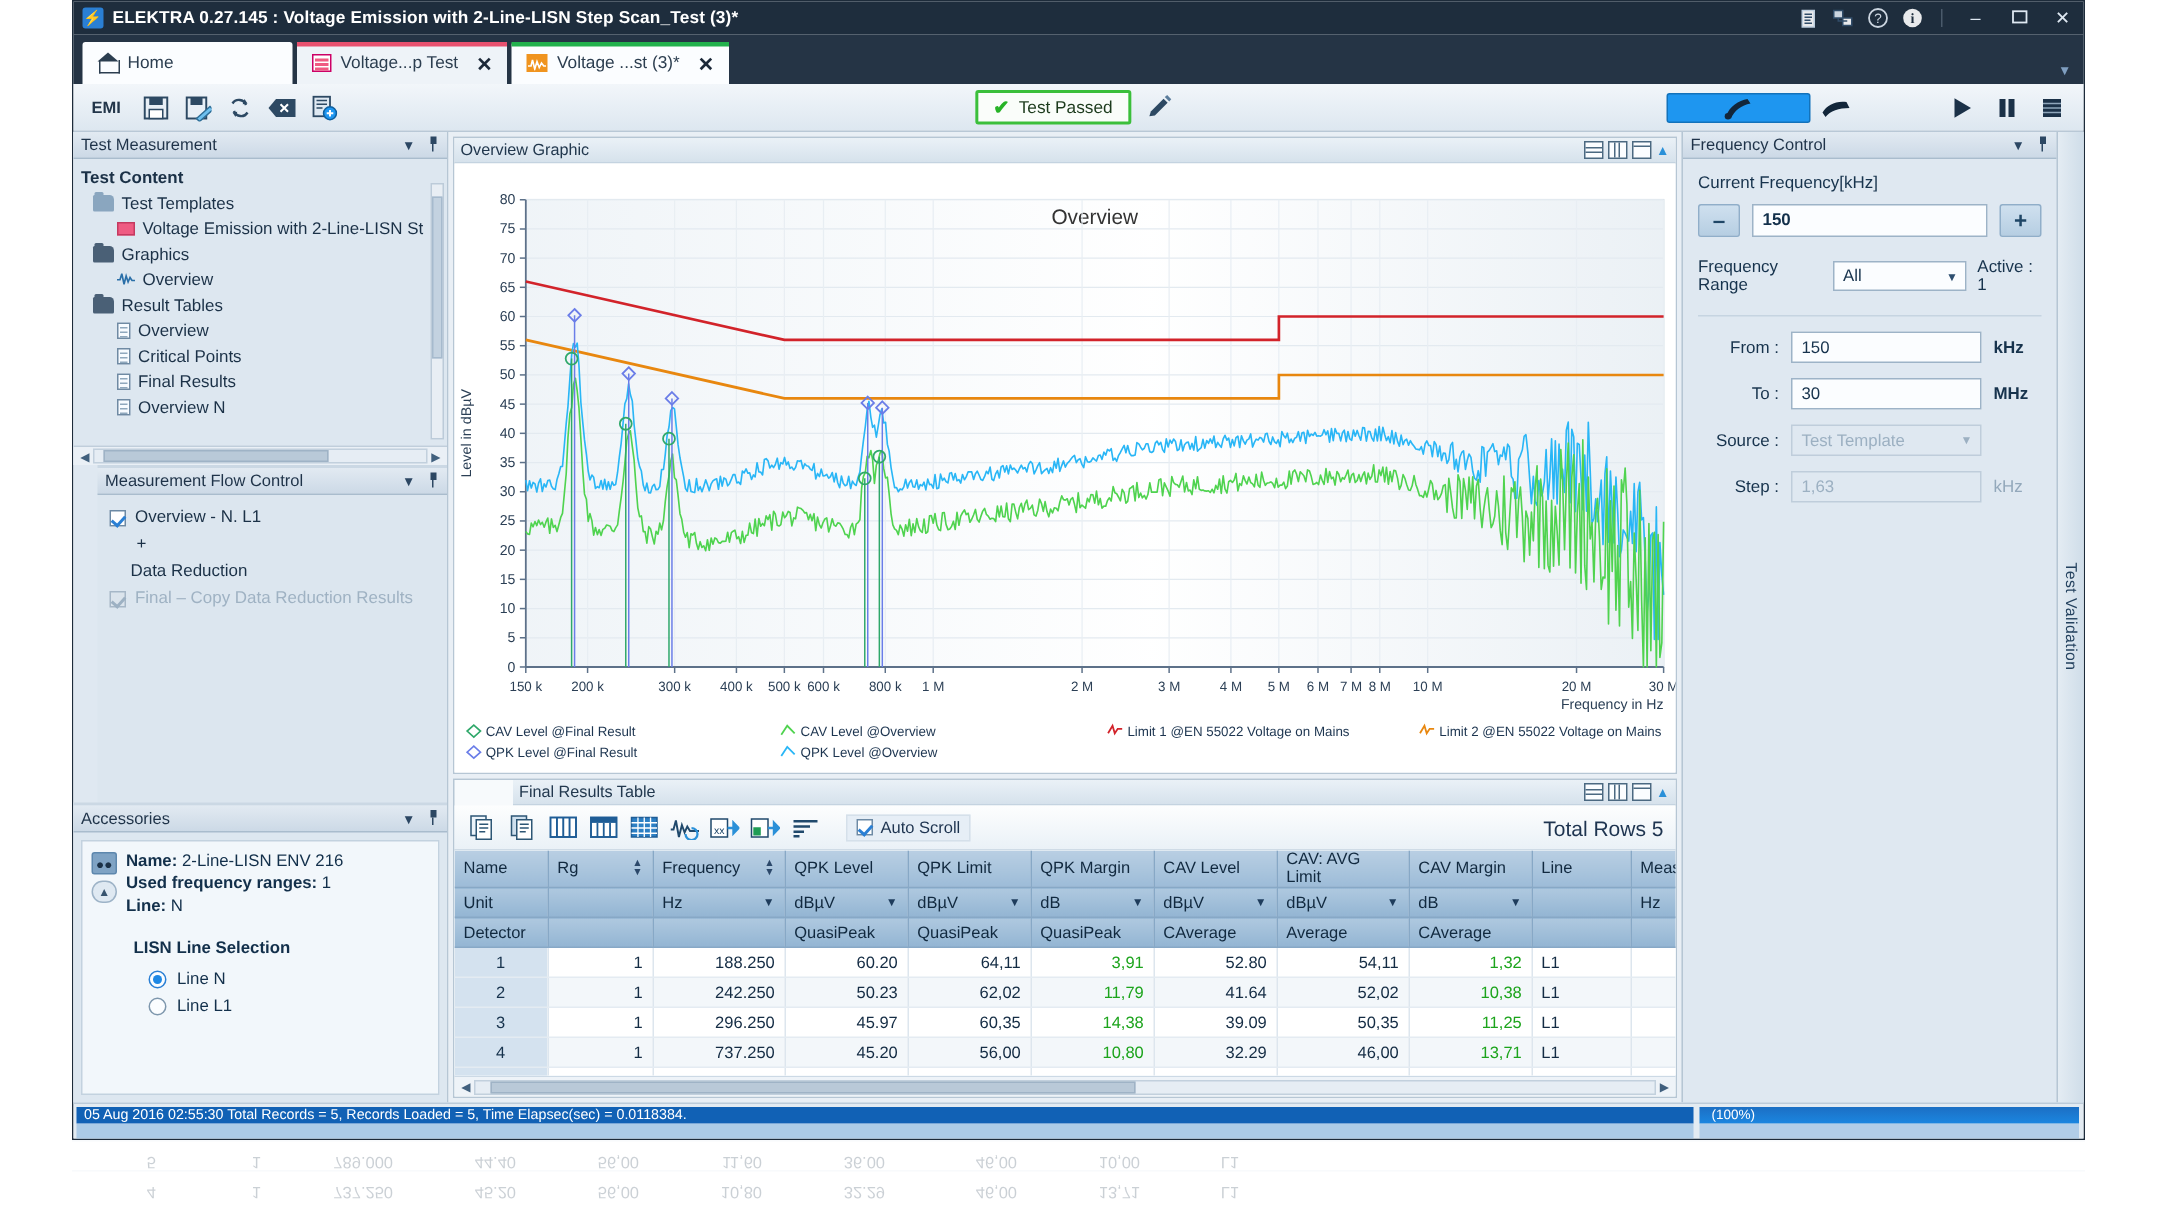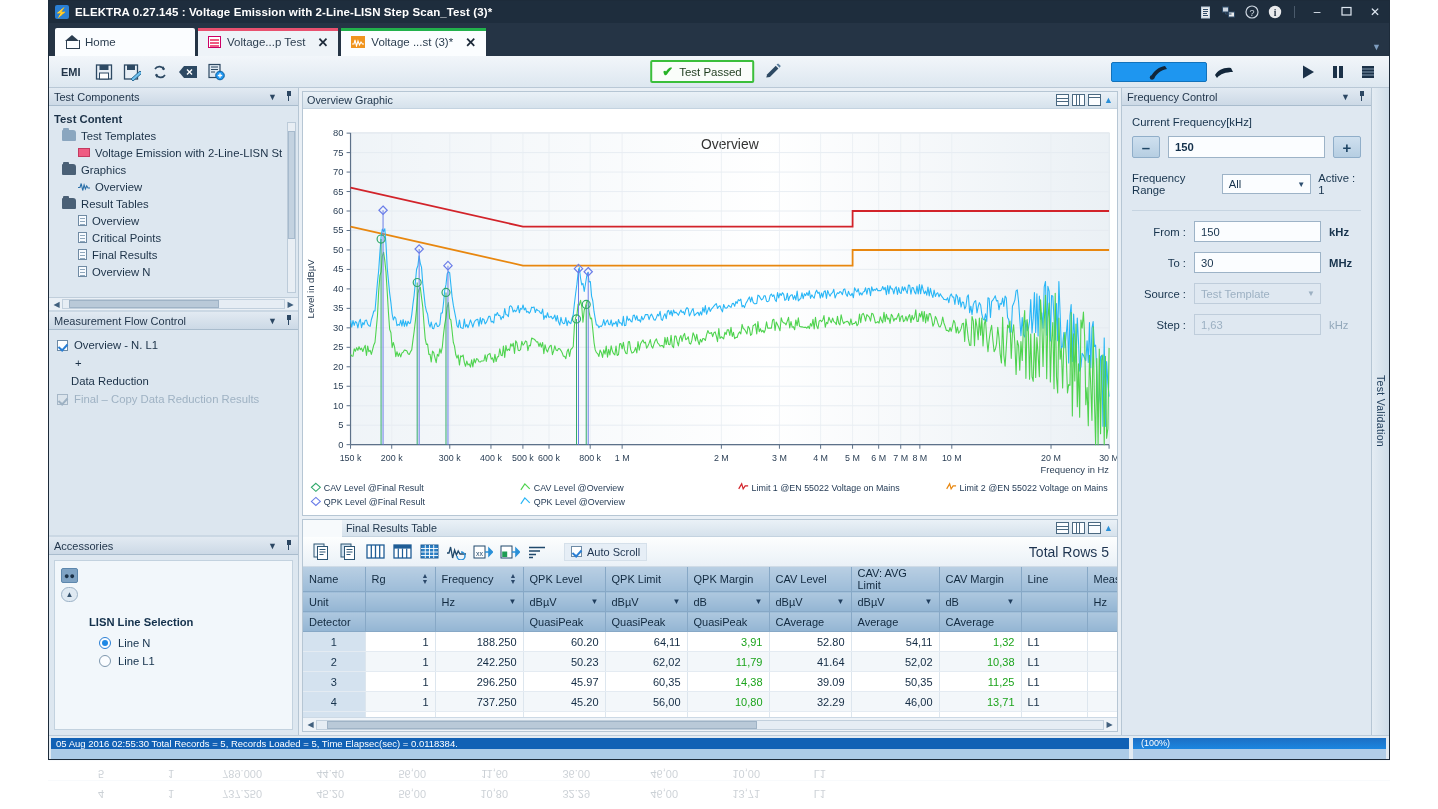--- a/index.html
+++ b/index.html
@@ -81,21 +81,21 @@
   .redsq{width:12px;height:9px;background:#ef5b82;border:1px solid #c43a60;flex:none;}
   .wv{flex:none;}
   .vscroll { position:absolute; right:2px; top:16px; width:9px; bottom:4px; background:#e8eef4;border:1px solid #bccbd9;}
   .vscroll i{position:absolute;left:0;right:0;top:8px;height:108px;background:#c3d2e0;border:1px solid #a6bacd;}
   .hscroll { height:13px; background:#eaf0f6; border-top:1px solid #c0cedb; display:flex; align-items:center;
              padding:0 2px; }
   .hs-track{flex:1;height:10px;background:#e6edf4;border:1px solid #c2d0dd;position:relative;}
   .hs-thumb{position:absolute;left:6px;top:0;bottom:0;width:150px;background:#b9c9d8;border:1px solid #9fb3c6;}
   .hs-arr{font-size:8px;color:#41607e;width:11px;text-align:center;}
 
-  .p-flow { flex:1; display:flex; flex-direction:column; background:#dde7f0; border-top:2px solid #cbd8e4; min-height:0;}
+  .p-flow { flex:1; display:flex; flex-direction:column; background:#dde7f0; border-top:2px solid #cbd8e4; min-height:0;margin-left:16px;}
   .flow-body{flex:1;padding:6px 8px;font-size:11.3px;color:#1b3147;background:#dce6ef;}
   .cbrow{display:flex;align-items:center;gap:6px;height:18px;}
   .cbx{width:11px;height:11px;background:#fff;border:1px solid #6d8aa5;position:relative;flex:none;}
   .cbx.on:after{content:"";position:absolute;left:2px;top:1px;width:4px;height:7px;border:solid #2a7fd4;
     border-width:0 2px 2px 0;transform:rotate(42deg);}
   .cbx.dis{background:#dbe4ec;border-color:#a6b7c7;}
   .cbx.dis:after{border-color:#9db1c3;}
   .dim{color:#9fb2c3;}
 
   .p-acc { height:200px; display:flex; flex-direction:column; background:#dde7f0; border-top:2px solid #cbd8e4;}
@@ -355,21 +355,21 @@
       </div>
     </div>
   </div>
 
   <div class="body">
 
     <div class="leftcol">
 
       <div class="p-test">
         <div class="panel-hd">
-          <span class="ttl">Test Components</span>
+          <span class="ttl">Test Measurement</span>
           <span class="ctl">▼</span>
           <span class="ctl"><span class="pin"></span></span>
         </div>
         <div class="tree">
           <div class="tree-row b">
             <span>Test Content</span>
           </div>
           <div class="tree-row ind1">
             <span class="fold"></span>
             <span>Test Templates</span>
@@ -451,20 +451,28 @@
         <div class="panel-hd">
           <span class="ttl">Accessories</span>
           <span class="ctl">▼</span>
           <span class="ctl"><span class="pin"></span></span>
         </div>
         <div class="acc-body">
           <div class="acc-top">
             <div class="acc-icons">
               <span class="icsq">●●</span>
               <span class="icrd">▲</span>
+            </div>
+            <div class="acc-lines">
+              <div><b>Name:</b>
+                   <span>2-Line-LISN ENV 216</span></div>
+              <div><b>Used frequency ranges:</b>
+                   <span>1</span></div>
+              <div><b>Line:</b>
+                   <span>N</span></div>
             </div>
           </div>
           <div class="lisn-t">LISN Line Selection</div>
           <div class="radio-row">
             <span class="rad on"></span>
             <span>Line N</span>
           </div>
           <div class="radio-row">
             <span class="rad"></span>
             <span>Line L1</span>

